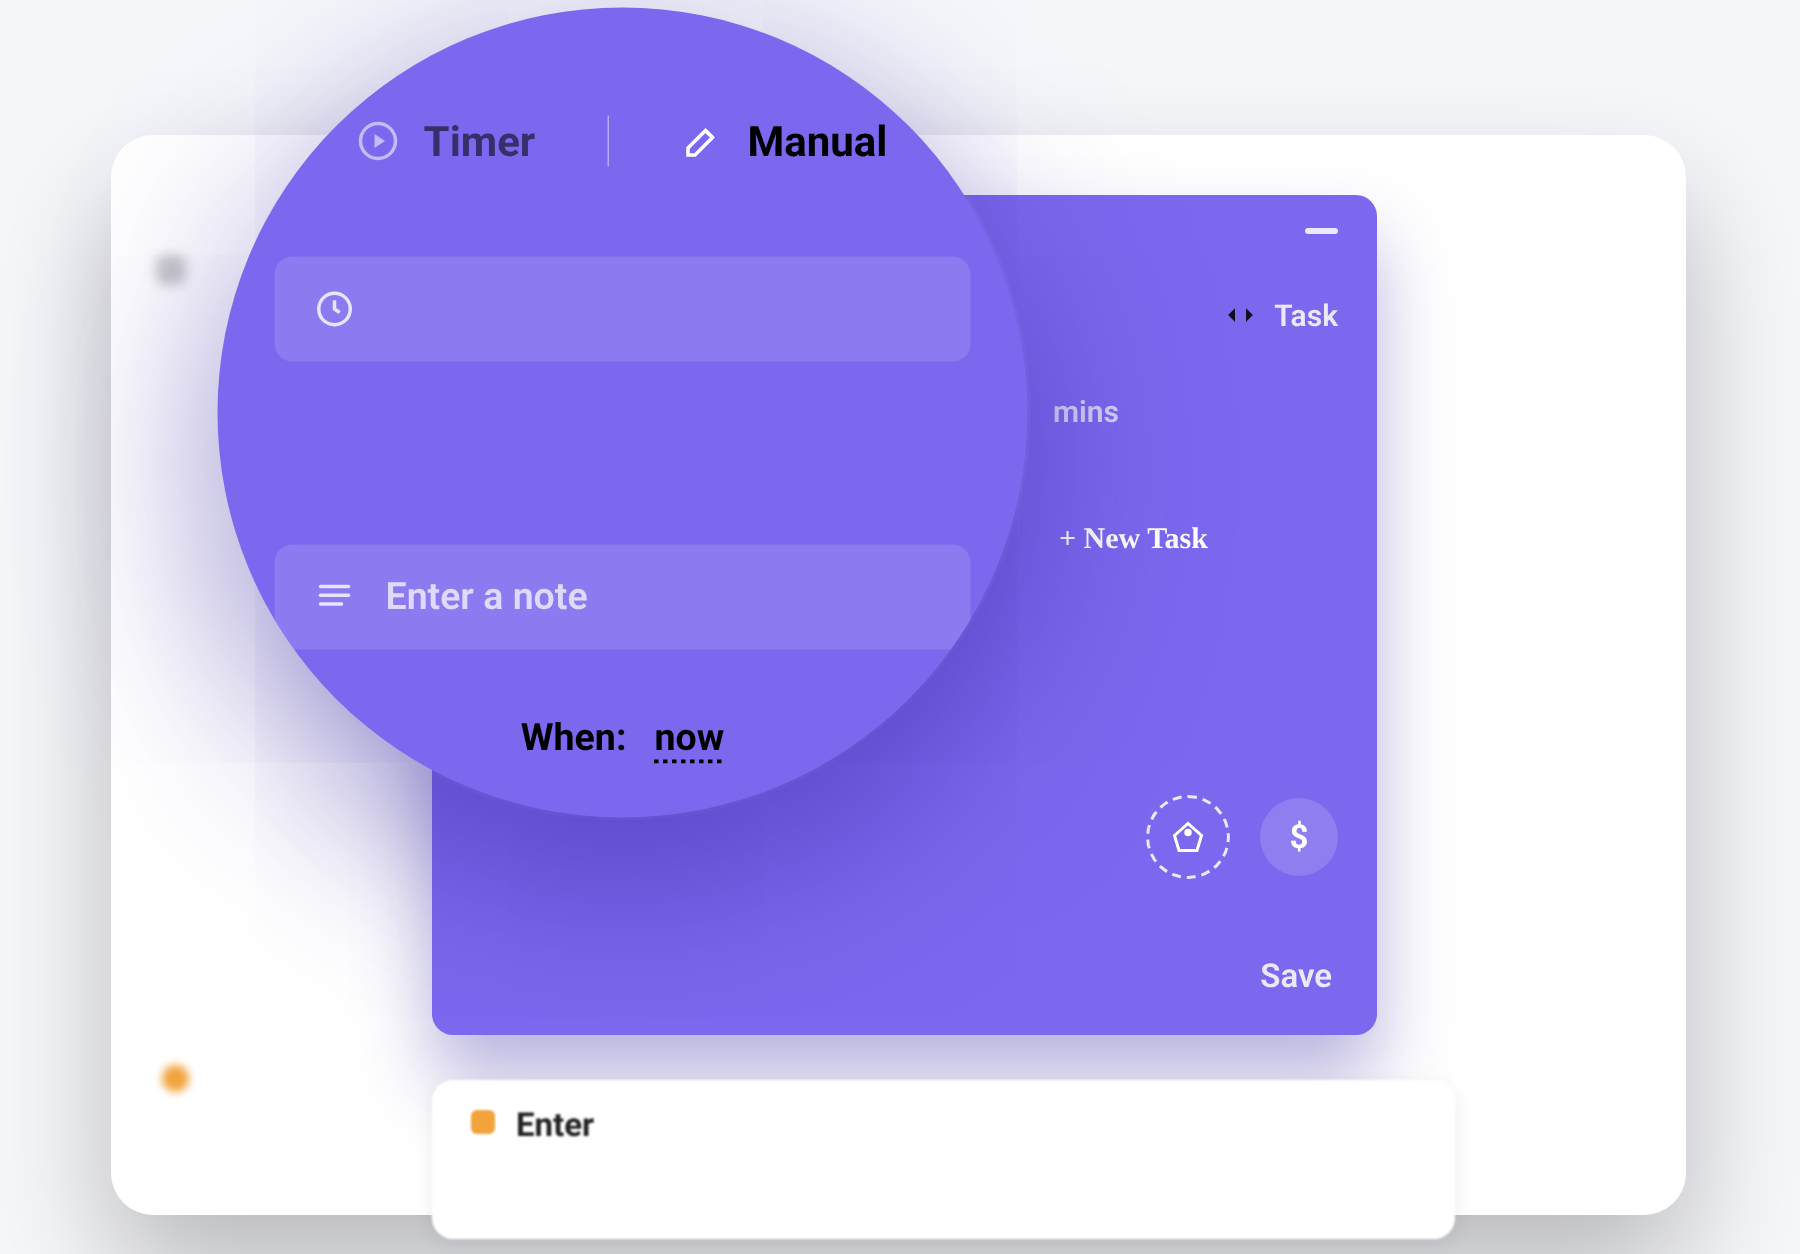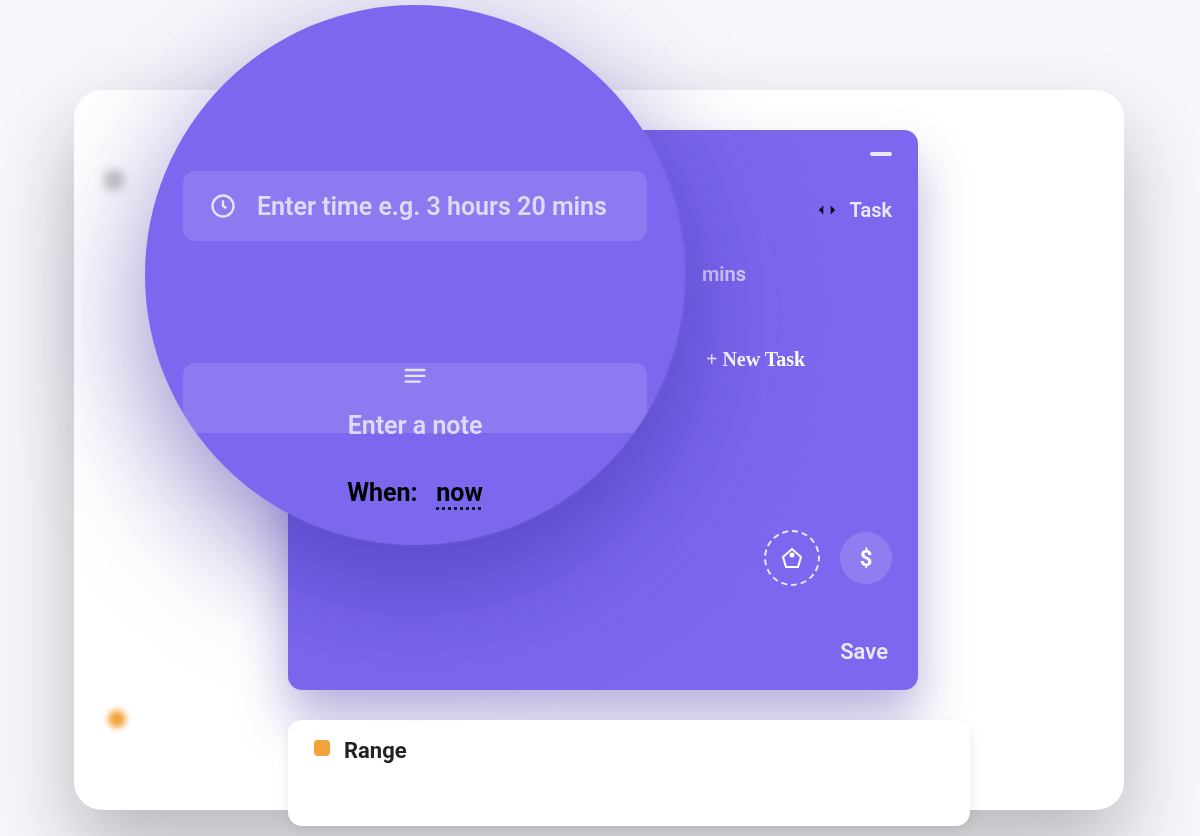--- a/index.html
+++ b/index.html
@@ -60,21 +60,21 @@
   .tabs .tab{display:flex;align-items:center;gap:16px;padding:0 8px;}
   .tabs .tab.inactive{opacity:.55;}
   .tabs .sep{width:1.5px;height:34px;background:rgba(255,255,255,.45);}
   .tabs svg{width:28px;height:28px;stroke:#fff;stroke-width:2;fill:none;}
 
   .lens-field{position:absolute;left:38px;right:38px;height:70px;
               background:rgba(255,255,255,.12);border-radius:12px;
               display:flex;align-items:center;gap:20px;padding:0 26px;color:#fff;}
   .lens-field.time{top:166px;}
   .lens-field.task{top:262px;}
-  .lens-field.note{top:358px;flex-direction:column;}
+  .lens-field.note{top:358px;}
   .lens-field .ph{font-size:25px;font-weight:600;opacity:.72;white-space:nowrap;}
   .lens-field svg{flex:0 0 auto;width:28px;height:28px;stroke:#fff;stroke-width:2;fill:none;opacity:.8;}
   .lens-field.task .vline{width:1px;height:42px;background:rgba(255,255,255,.35);margin-left:auto;}
 
   .when{position:absolute;left:0;bottom:38px;width:100%;text-align:center;color:#000000;
         font-size:25px;font-weight:700;}
   .when .now{text-decoration:underline dotted;text-underline-offset:6px;}
 
   [data-interactable="true"]{cursor:pointer;}
 </style>
@@ -111,33 +111,49 @@
       <div class="round solid" data-interactable="true">
         <span class="glyph" data-interactable="false">$</span>
       </div>
     </div>
 
     <span class="save" data-interactable="true">Save</span>
   </div>
 
   <div class="about-card" data-interactable="true">
     <span class="bullet" data-interactable="false"></span>
-    <span class="lbl" data-interactable="false">Range</span>
+    <span class="lbl" data-interactable="false">Enter</span>
   </div>
 
   <div class="lens" data-interactable="false">
     <div class="inner">
 
+      <div class="tabs">
+        <div class="tab inactive" data-interactable="true">
+          <svg data-interactable="false" viewBox="0 0 24 24">
+            <circle cx="12" cy="12" r="10"></circle>
+              <path d="M10 8l6 4-6 4z" fill="#fff" stroke="none"></path>
+          </svg>
+          <span data-interactable="false">Timer</span>
+        </div>
+        <div class="sep" data-interactable="false"></div>
+        <div class="tab" data-interactable="true">
+          <svg data-interactable="false" viewBox="0 0 24 24">
+            <path d="M4 20h4l10-10-4-4L4 16z"></path>
+              <path d="M14 6l4 4"></path>
+          </svg>
+          <span data-interactable="false">Manual</span>
+        </div>
+      </div>
 
       <div class="lens-field time" data-interactable="true">
         <svg data-interactable="false" viewBox="0 0 24 24">
           <circle cx="12" cy="12" r="9"></circle>
             <path d="M12 7v5l3 2"></path>
         </svg>
-        <span class="ph" data-interactable="false">Enter time e.g. 3 hours 20 mins</span>
       </div>
 
 
       <div class="lens-field note" data-interactable="true">
         <svg data-interactable="false" viewBox="0 0 24 24" stroke-linecap="round">
           <path d="M4 6h16"></path>
             <path d="M4 11h16"></path>
             <path d="M4 16h12"></path>
         </svg>
         <span class="ph" data-interactable="false">Enter a note</span>

